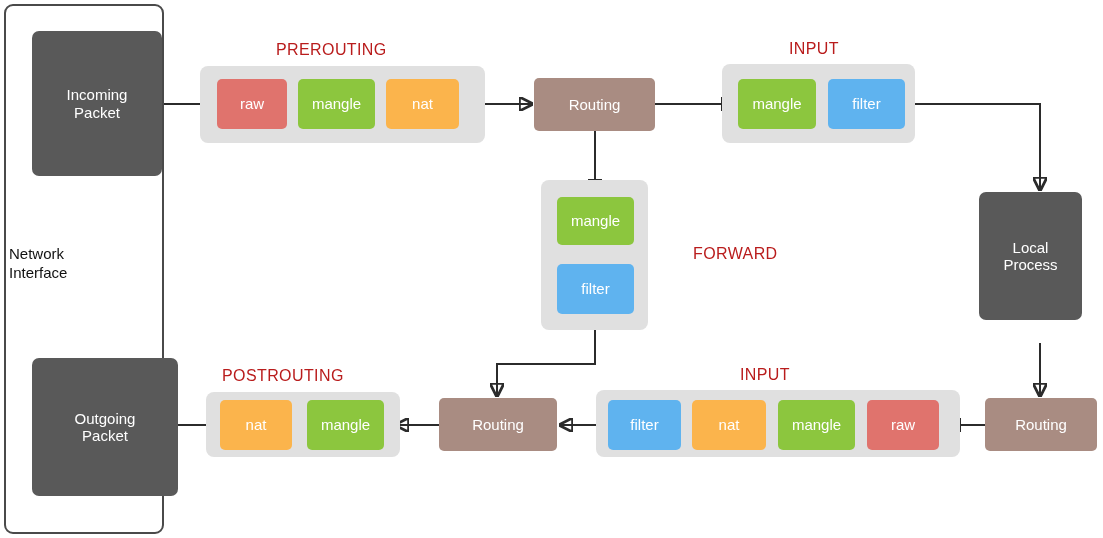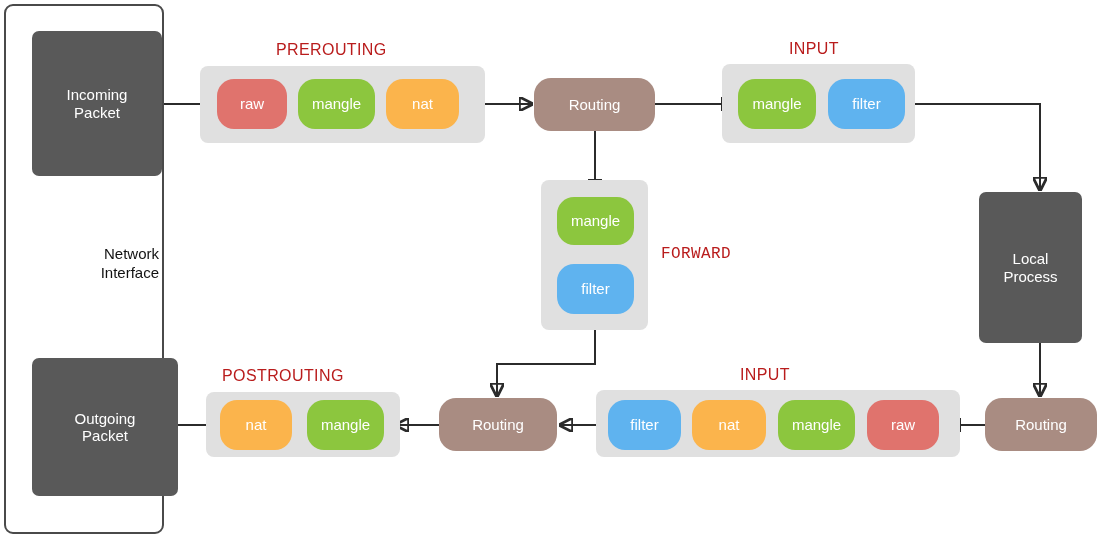--- a/index.html
+++ b/index.html
@@ -22,21 +22,21 @@
   .node {
     position: absolute;
     box-sizing: border-box;
     display: flex;
     align-items: center;
     justify-content: center;
     text-align: center;
     color: #ffffff;
     font-size: 15px;
     line-height: 1.15;
-    border-radius: 17px;
+    border-radius: 5px;
     white-space: pre-line;
     user-select: none;
   }
   .node.big {
     font-size: 15px;
     border-radius: 7px;
     margin-left: 16px;
   }
   .group {
     position: absolute;
@@ -49,21 +49,21 @@
     color: #b91c1c;
     font-size: 16px;
     letter-spacing: 0.4px;
     white-space: nowrap;
     user-select: none;
   }
   .plainlabel {
     position: absolute;
     color: #111111;
     font-size: 15px;
-    text-align: right;
+    text-align: left;
     line-height: 1.25;
     white-space: pre-line;
     user-select: none;
   }
   .iface-box {
     position: absolute;
     box-sizing: border-box;
     border: 2px solid #4a4a4a;
     border-radius: 9px;
     background: transparent;
@@ -137,41 +137,41 @@
   <div class="iface-box" style="left:4px; top:4px; width:160px; height:530px;"></div>
   <div class="plainlabel" style="left:9px; top:245px; width:150px;">Network
 Interface</div>
 
   <div class="node big" style="left:16px; top:31px; width:130px; height:145px; background:#595959;">Incoming
 Packet</div>
 
   <div class="node big" style="left:16px; top:358px; width:146px; height:138px; background:#595959;">Outgoing
 Packet</div>
 
-  <div class="node big" style="left:963px; top:192px; width:103px; height:151px; background:#595959;">Local
+  <div class="node big" style="left:963px; top:192px; width:103px; height:128px; background:#595959;">Local
 Process</div>
 
   <div class="node" style="left:534px; top:78px; width:121px; height:53px; background:#a98c82;">Routing</div>
 
   <div class="node" style="left:439px; top:398px; width:118px; height:53px; background:#a98c82;">Routing</div>
 
   <div class="node" style="left:985px; top:398px; width:112px; height:53px; background:#a98c82;">Routing</div>
 
   <div class="grouplabel" style="left:276px; top:41px;">PREROUTING</div>
   <div class="group" style="left:200px; top:66px; width:285px; height:77px;"></div>
   <div class="node" style="left:217px; top:79px; width:70px; height:50px; background:#e0736d;">raw</div>
   <div class="node" style="left:298px; top:79px; width:77px; height:50px; background:#8cc63e;">mangle</div>
   <div class="node" style="left:386px; top:79px; width:73px; height:50px; background:#fbb44c;">nat</div>
 
   <div class="grouplabel" style="left:789px; top:40px;">INPUT</div>
   <div class="group" style="left:722px; top:64px; width:193px; height:79px;"></div>
   <div class="node" style="left:738px; top:79px; width:78px; height:50px; background:#8cc63e;">mangle</div>
   <div class="node" style="left:828px; top:79px; width:77px; height:50px; background:#5fb3ef;">filter</div>
 
-  <div class="grouplabel" style="left:661px; top:245px;font-family:Liberation Mono, monospace;">FORWARD</div>
+  <div class="grouplabel" style="left:693px; top:245px;">FORWARD</div>
   <div class="group" style="left:541px; top:180px; width:107px; height:150px;"></div>
   <div class="node" style="left:557px; top:197px; width:77px; height:48px; background:#8cc63e;">mangle</div>
   <div class="node" style="left:557px; top:264px; width:77px; height:50px; background:#5fb3ef;">filter</div>
 
   <div class="grouplabel" style="left:740px; top:366px;">INPUT</div>
   <div class="group" style="left:596px; top:390px; width:364px; height:67px;"></div>
   <div class="node" style="left:608px; top:400px; width:73px; height:50px; background:#5fb3ef;">filter</div>
   <div class="node" style="left:692px; top:400px; width:74px; height:50px; background:#fbb44c;">nat</div>
   <div class="node" style="left:778px; top:400px; width:77px; height:50px; background:#8cc63e;">mangle</div>
   <div class="node" style="left:867px; top:400px; width:72px; height:50px; background:#e0736d;">raw</div>

